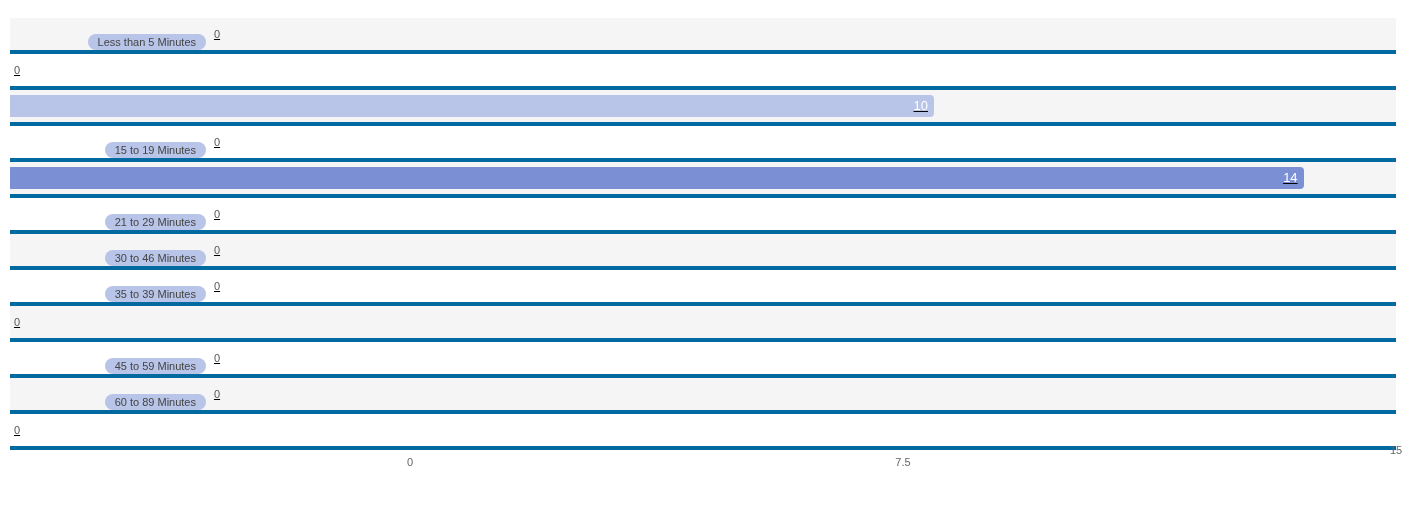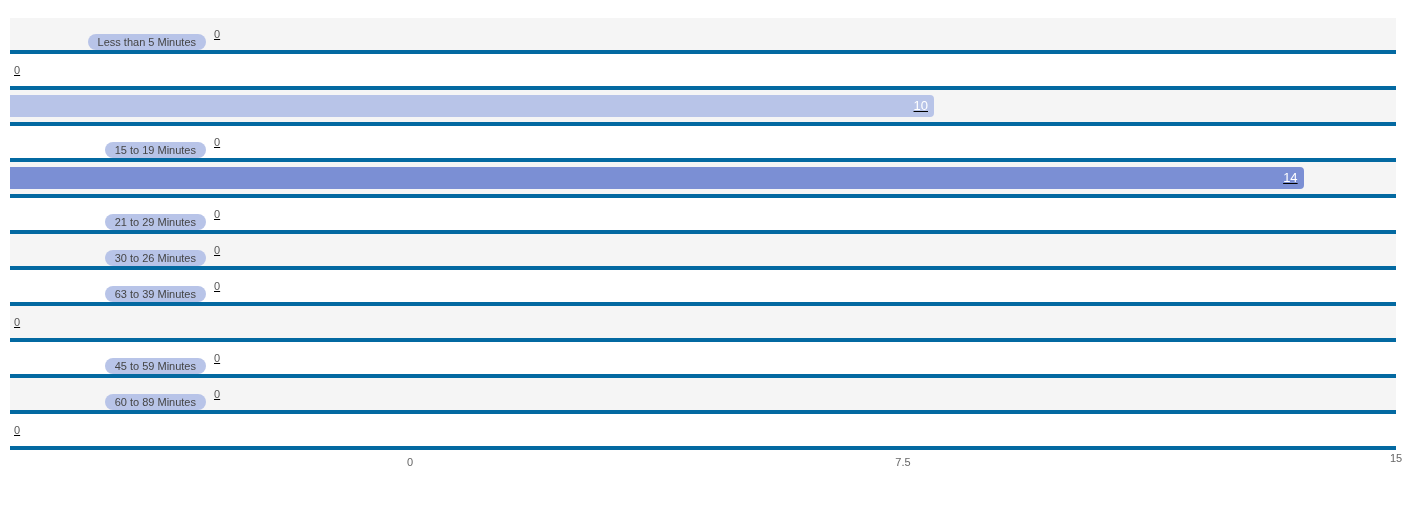--- a/index.html
+++ b/index.html
@@ -154,27 +154,27 @@
           </div>
         </div>
       </div>
       <div class="bar-row normal">
         <div class="bar-label"><span class="label-pill">21 to 29 Minutes</span></div>
         <div class="bar-track">
           <span class="zero-label">0</span>
         </div>
       </div>
       <div class="bar-row normal">
-        <div class="bar-label"><span class="label-pill">30 to 26 Minutes</span></div>
-        <div class="bar-track">
-          <span class="zero-label">0</span>
-        </div>
-      </div>
-      <div class="bar-row normal">
-        <div class="bar-label"><span class="label-pill">63 to 39 Minutes</span></div>
+        <div class="bar-label"><span class="label-pill">30 to 46 Minutes</span></div>
+        <div class="bar-track">
+          <span class="zero-label">0</span>
+        </div>
+      </div>
+      <div class="bar-row normal">
+        <div class="bar-label"><span class="label-pill">35 to 39 Minutes</span></div>
         <div class="bar-track">
           <span class="zero-label">0</span>
         </div>
       </div>
       <div class="bar-row normal">
         <div class="bar-track">
           <span class="zero-label">0</span>
         </div>
       </div>
       <div class="bar-row normal">
@@ -194,16 +194,16 @@
           <span class="zero-label">0</span>
         </div>
       </div>
     </div>
 
   <div style="display:flex; margin-top:0;">
     <div style="width:200px; min-width:200px;"></div>
     <div class="x-axis-container" id="x-axis-container">
     <span class="x-tick" style="left: 0%; bottom: 4px; position: absolute;">0</span>
         <span class="x-tick" style="left: 50%; bottom: 4px; position: absolute; margin-top: 31px;">7.5</span>
-        <span class="x-tick" style="left: 100%; bottom: 8px; position: absolute; text-align: center;">15</span>
+        <span class="x-tick" style="left: 100%; bottom: 16px; position: absolute; text-align: center;">15</span>
       </div>
   </div>
 </div>
 
 </body></html>

